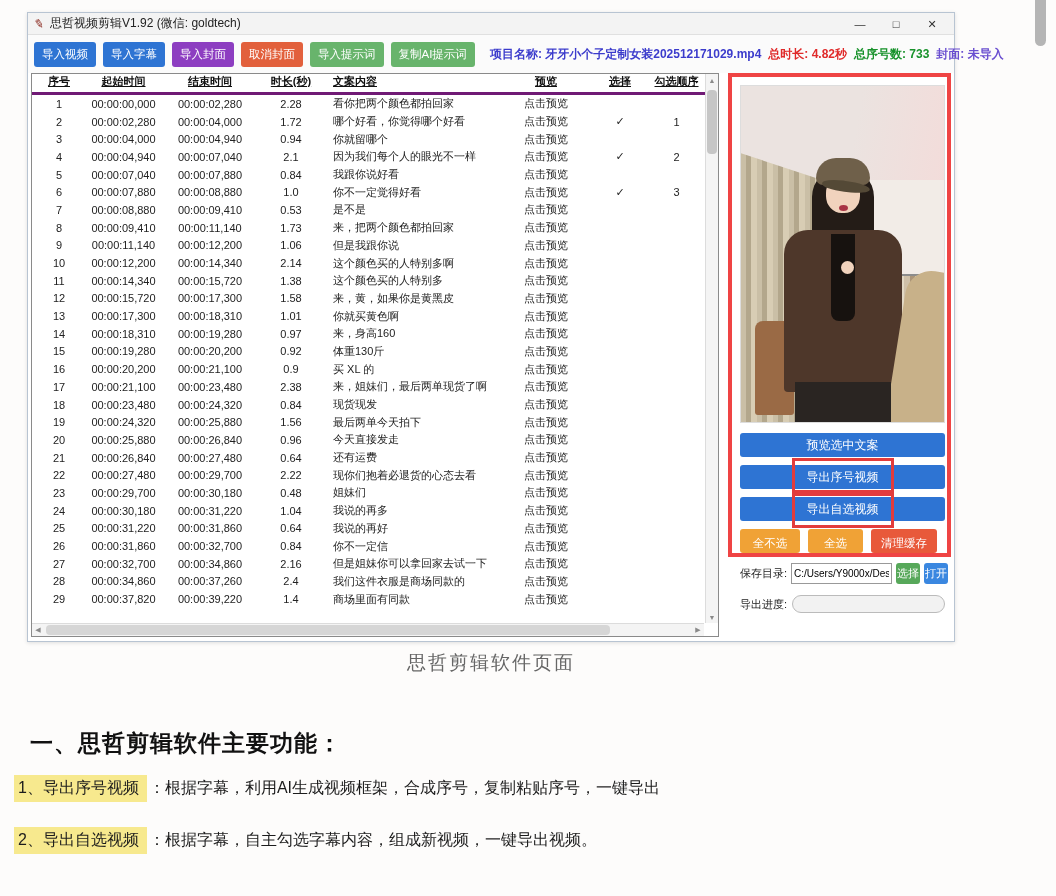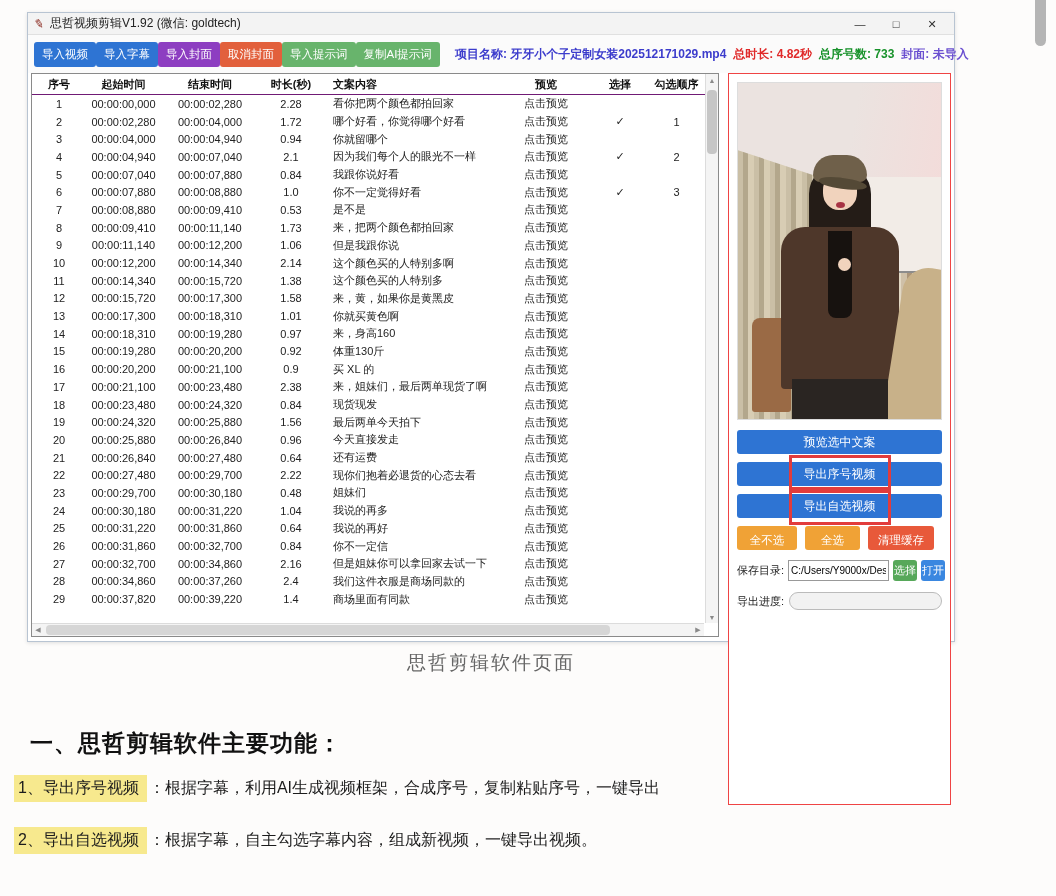--- a/index.html
+++ b/index.html
@@ -25,22 +25,22 @@
   .info.proj { color:#3c3ccc; margin-left:8px; }
   .info.dur  { color:#e02a2a; }
   .info.cnt  { color:#18922b; }
   .info.cov  { color:#6a4fd0; }
 
   .content { position:relative; height:569px; }
 
   
   .table-panel { position:absolute; left:3px; top:0; width:688px; height:564px;
     border:1px solid #8a8a8a; background:#fff; }
-  .thead { display:flex; height:21px; align-items:center; border-bottom:1px solid #701a75;
-    font-weight:bold; font-size:11px; color:#111; }
+  .thead { display:flex; height:21px; border-bottom:3px solid #701a75;
+    font-weight:bold; font-size:11px; color:#111;text-decoration:underline; }
   .tbody { position:absolute; top:21px; left:0; right:14px; bottom:13px; overflow:hidden; }
   .tr { display:flex; height:17.7px; align-items:center; }
   .td { font-size:11px; color:#222; overflow:hidden; white-space:nowrap; }
   .th, .td { text-align:center; flex:none; }
   .c0{width:54px}.c1{width:75px}.c2{width:98px}.c3{width:64px}
   .c4{width:178px; text-align:left; padding-left:10px;}
   .c5{width:90px}.c6{width:58px}.c7{width:55px}
   .td.c5 { cursor:pointer; }
 
   .vscroll { position:absolute; right:0; top:0; bottom:13px; width:13px;
@@ -52,22 +52,22 @@
     background:#c6c6c6; border-radius:4px; }
   .hscroll { position:absolute; left:0; right:14px; bottom:0; height:13px;
     background:#f4f4f4; border-top:1px solid #dcdcdc; }
   .hscroll .arrow { position:absolute; top:0; width:12px; height:12px; font-size:7px;
     color:#8a8a8a; display:flex; align-items:center; justify-content:center; }
   .hscroll .left{left:0;} .hscroll .right{right:0;}
   .hthumb { position:absolute; left:14px; top:1px; height:10px; width:84%;
     background:#d6d6d6; border-radius:4px; }
 
   
-  .right-panel { position:absolute; left:700px; top:0; width:223px; height:732px;
-    border:1px solid #ef4444; background:#fff; }
+  .right-panel { position:absolute; left:700px; top:0; width:223px; height:484px;
+    border:4px solid #ef4444; background:#fff; }
   .vp { position:absolute; left:8px; top:8px; width:205px; height:338px;
     background:#efe8e3; border:1px solid #ddd; overflow:hidden; }
   .vp .ceiling{position:absolute;left:0;top:0;right:0;height:32%;
     background:linear-gradient(100deg,#ebe3e0 55%,#f3dcda 100%);}
   .vp .curtain{position:absolute;left:0;top:20%;width:56%;bottom:0;
     background:repeating-linear-gradient(90deg,#cabfa6 0 5px,#b3a78c 5px 10px,#d8cdb4 10px 16px);
     clip-path:polygon(0 0,100% 14%,100% 100%,0 100%);}
   .vp .wallr{position:absolute;right:0;top:28%;width:44%;bottom:0;background:#f2ece7;}
   .vp .rack{position:absolute;right:1%;top:56%;width:27%;height:31%;border-top:2px solid #8c8c8c;
     background:repeating-linear-gradient(90deg,#cfc0a8 0 6px,#ab9478 6px 11px,#e2d8c4 11px 17px);}
@@ -147,21 +147,21 @@
       <span class="app-icon">✎</span>
       <span class="title">思哲视频剪辑V1.92 (微信: goldtech)</span>
       <div class="win-controls">
         <span>—</span>
         <span>□</span>
         <span>✕</span>
       </div>
     </div>
 
     <div class="toolbar">
-      <span id="toolbar-buttons" style="display:flex;">
+      <span id="toolbar-buttons" style="display:flex;gap:7px;">
           <button class="tb-btn" style="background: rgb(46, 116, 211);">导入视频</button>
           <button class="tb-btn" style="background: rgb(46, 116, 211);">导入字幕</button>
           <button class="tb-btn" style="background: rgb(141, 62, 193);">导入封面</button>
           <button class="tb-btn" style="background: rgb(226, 96, 60);">取消封面</button>
           <button class="tb-btn" style="background: rgb(104, 180, 108);">导入提示词</button>
           <button class="tb-btn" style="background: rgb(104, 180, 108);">复制AI提示词</button>
         </span>
       <span class="info proj">项目名称: 牙牙小个子定制女装202512171029.mp4</span>
       <span class="info dur">总时长: 4.82秒</span>
       <span class="info cnt">总序号数: 733</span>

